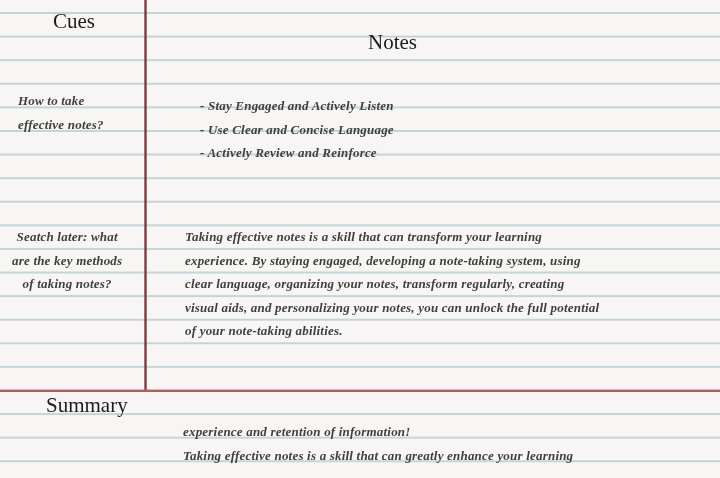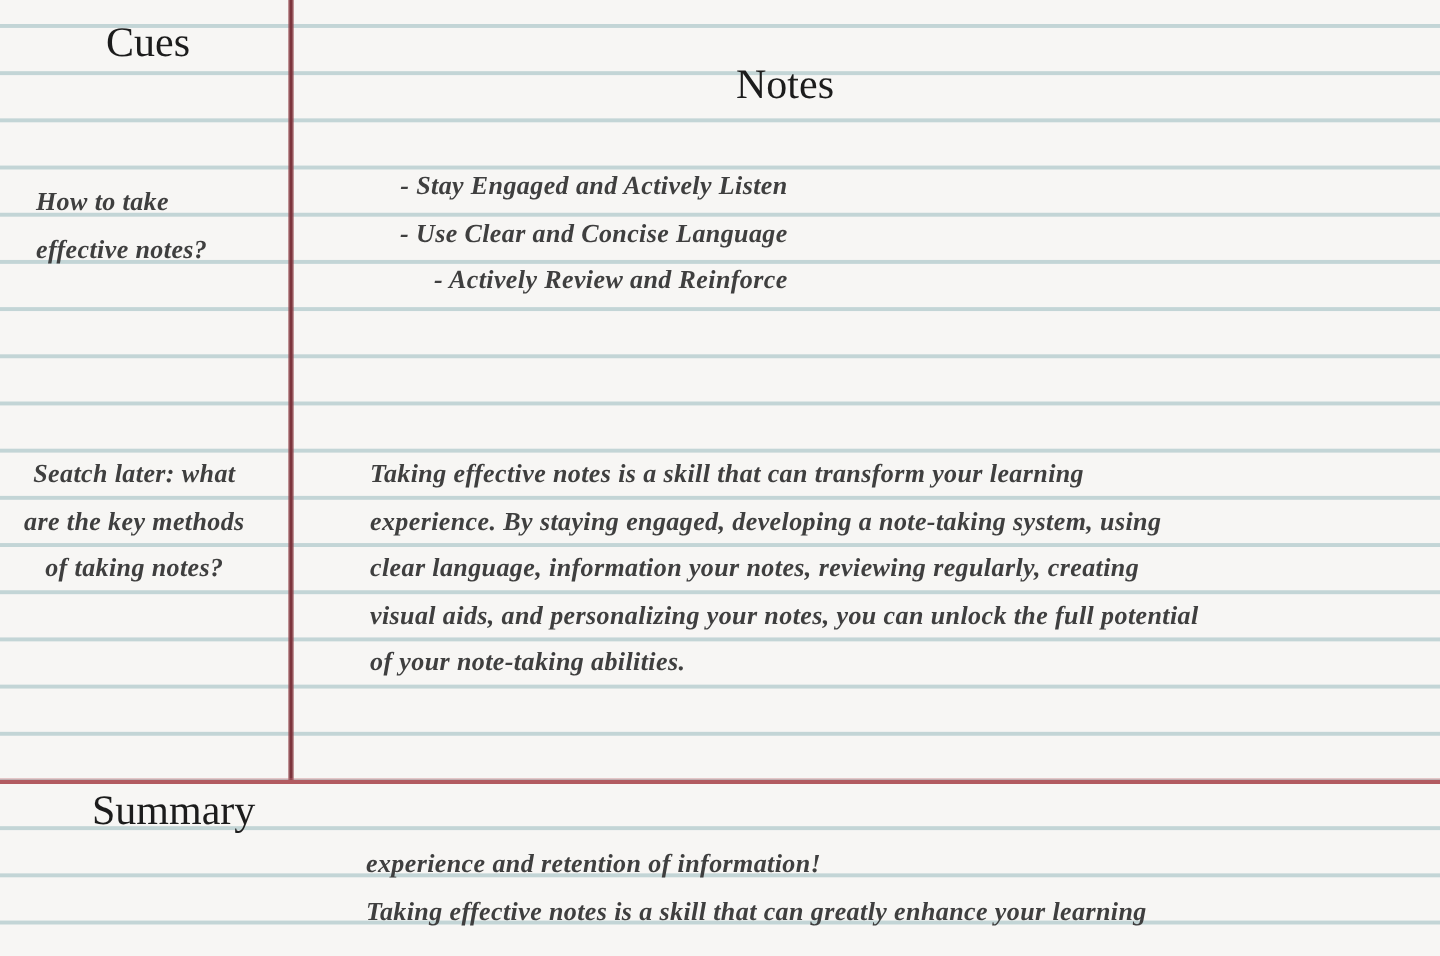--- a/index.html
+++ b/index.html
@@ -54,21 +54,21 @@
     font-style: italic;
     font-weight: 600;
     font-size: 13px;
     line-height: 23.6px;
     letter-spacing: 0.2px;
   }
   .body-text .ln { white-space: nowrap; height: 23.6px; }
 
   .cue1 { left: 18px; top: 89px; }
   .cue2 { left: 12px; top: 225px; text-align: center; }
-  .bullets { left: 200px; top: 81px; text-align: right; }
+  .bullets { left: 200px; top: 94px; }
   .para { left: 185px; top: 225px; }
   .summary-text { left: 183px; top: 420px; }
 </style>
 </head>
 <body>
 
 <div class="sheet">
 
   <div class="vline"></div>
   <div class="hline"></div>
@@ -89,21 +89,21 @@
 
   <div class="body-text bullets">
     <div class="ln">- Stay Engaged and Actively Listen</div>
     <div class="ln">- Use Clear and Concise Language</div>
     <div class="ln">- Actively Review and Reinforce</div>
   </div>
 
   <div class="body-text para">
     <div class="ln">Taking effective notes is a skill that can transform your learning</div>
     <div class="ln">experience. By staying engaged, developing a note-taking system, using</div>
-    <div class="ln">clear language, information your notes, reviewing regularly, creating</div>
+    <div class="ln">clear language, organizing your notes, transform regularly, creating</div>
     <div class="ln">visual aids, and personalizing your notes, you can unlock the full potential</div>
     <div class="ln">of your note-taking abilities.</div>
   </div>
 
   <div class="hdr summary-hdr">Summary</div>
 
   <div class="body-text summary-text">
     <div class="ln">experience and retention of information!</div>
     <div class="ln">Taking effective notes is a skill that can greatly enhance your learning</div>
   </div>

